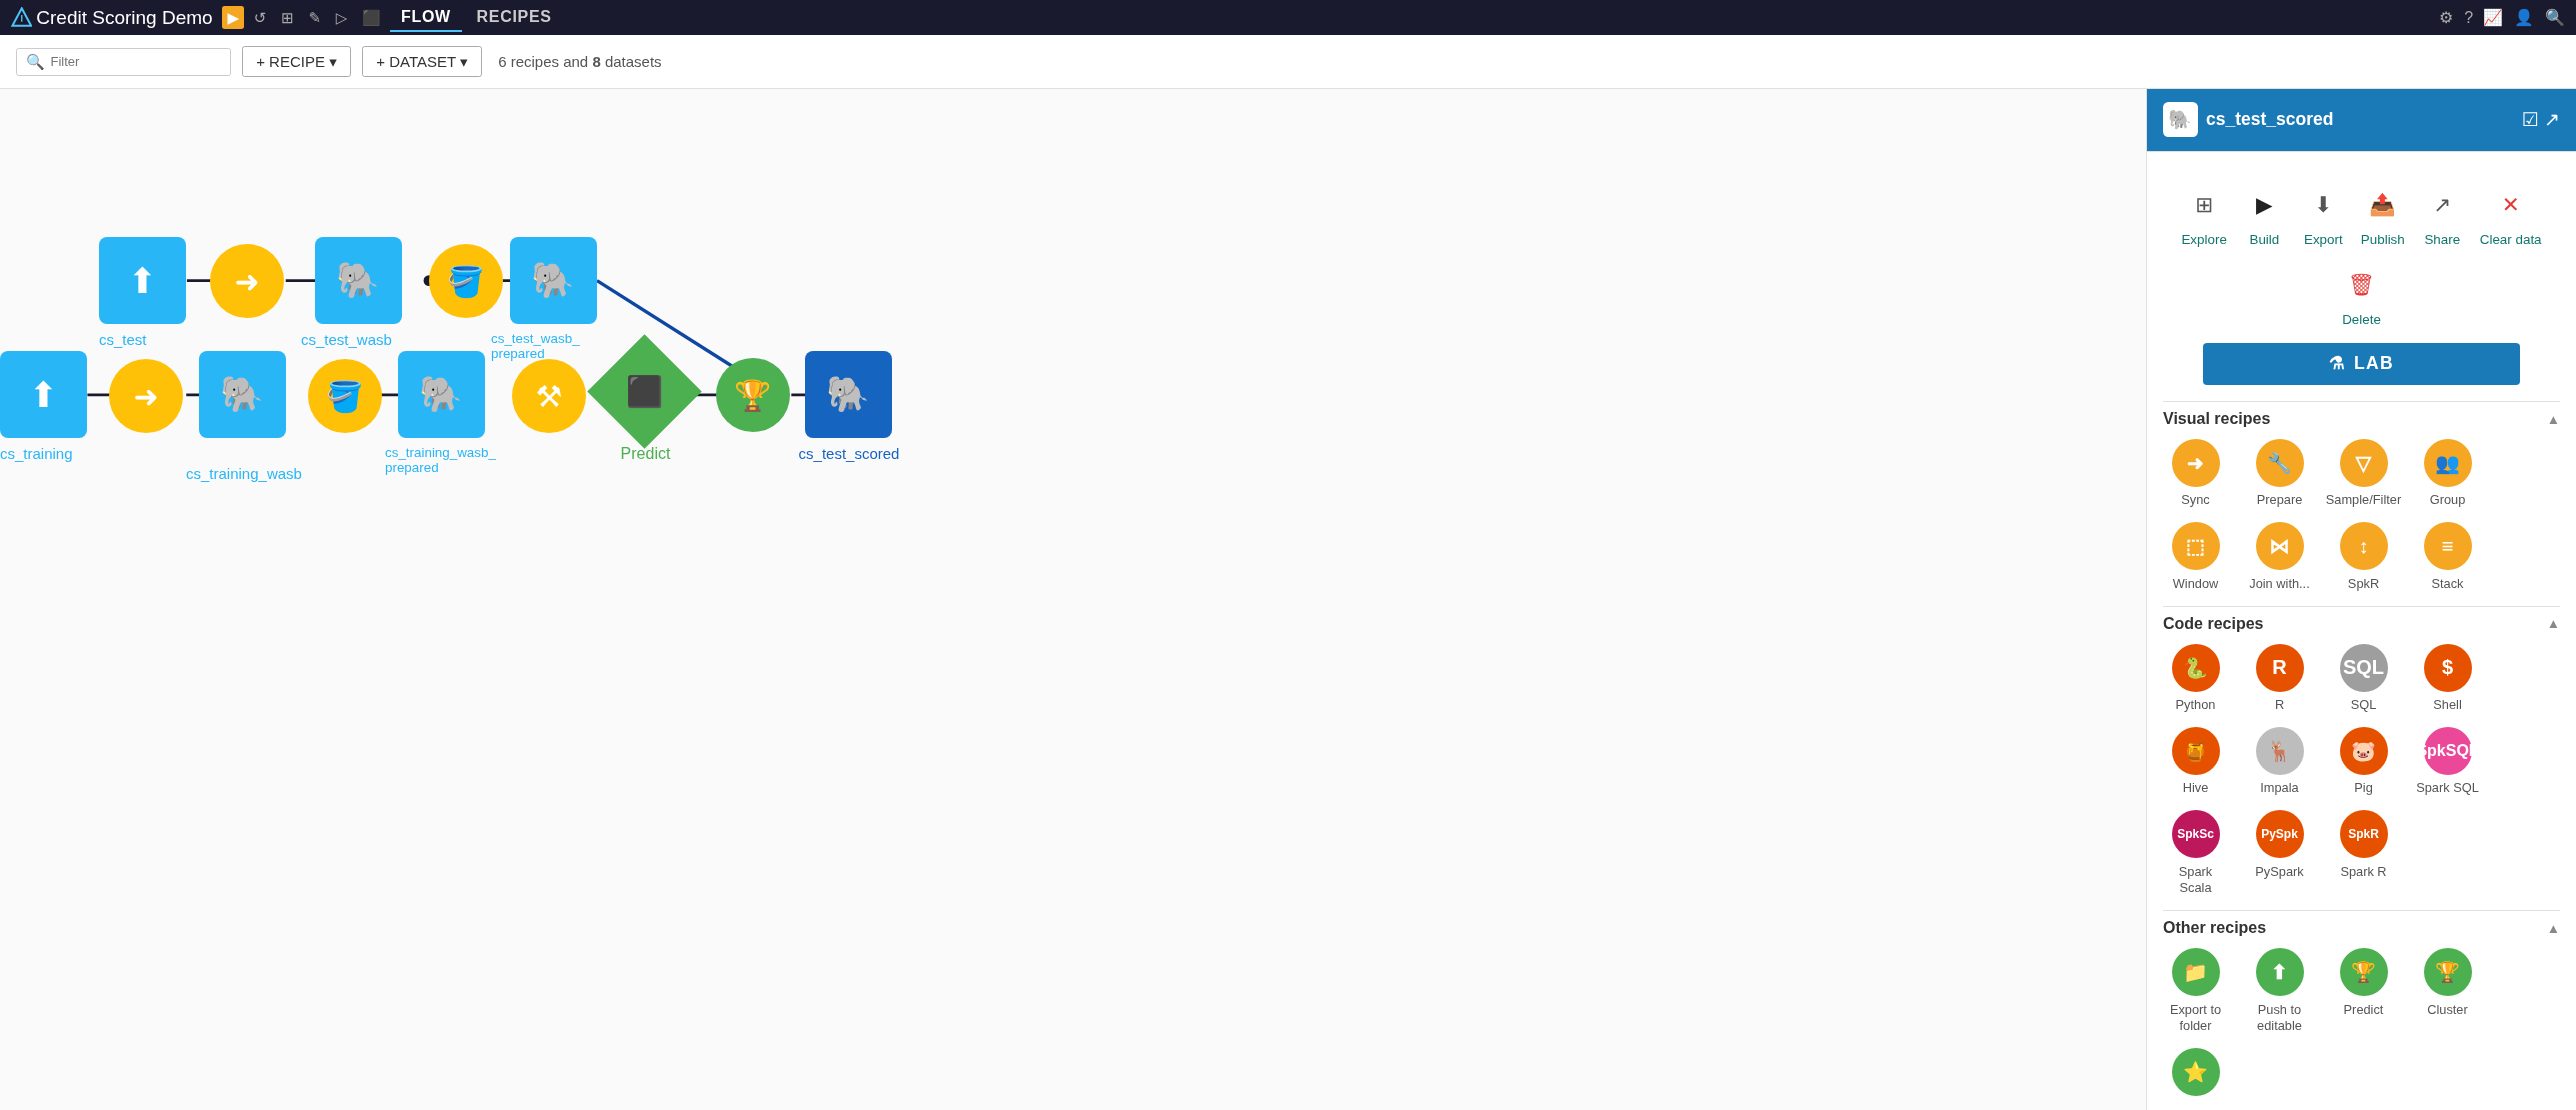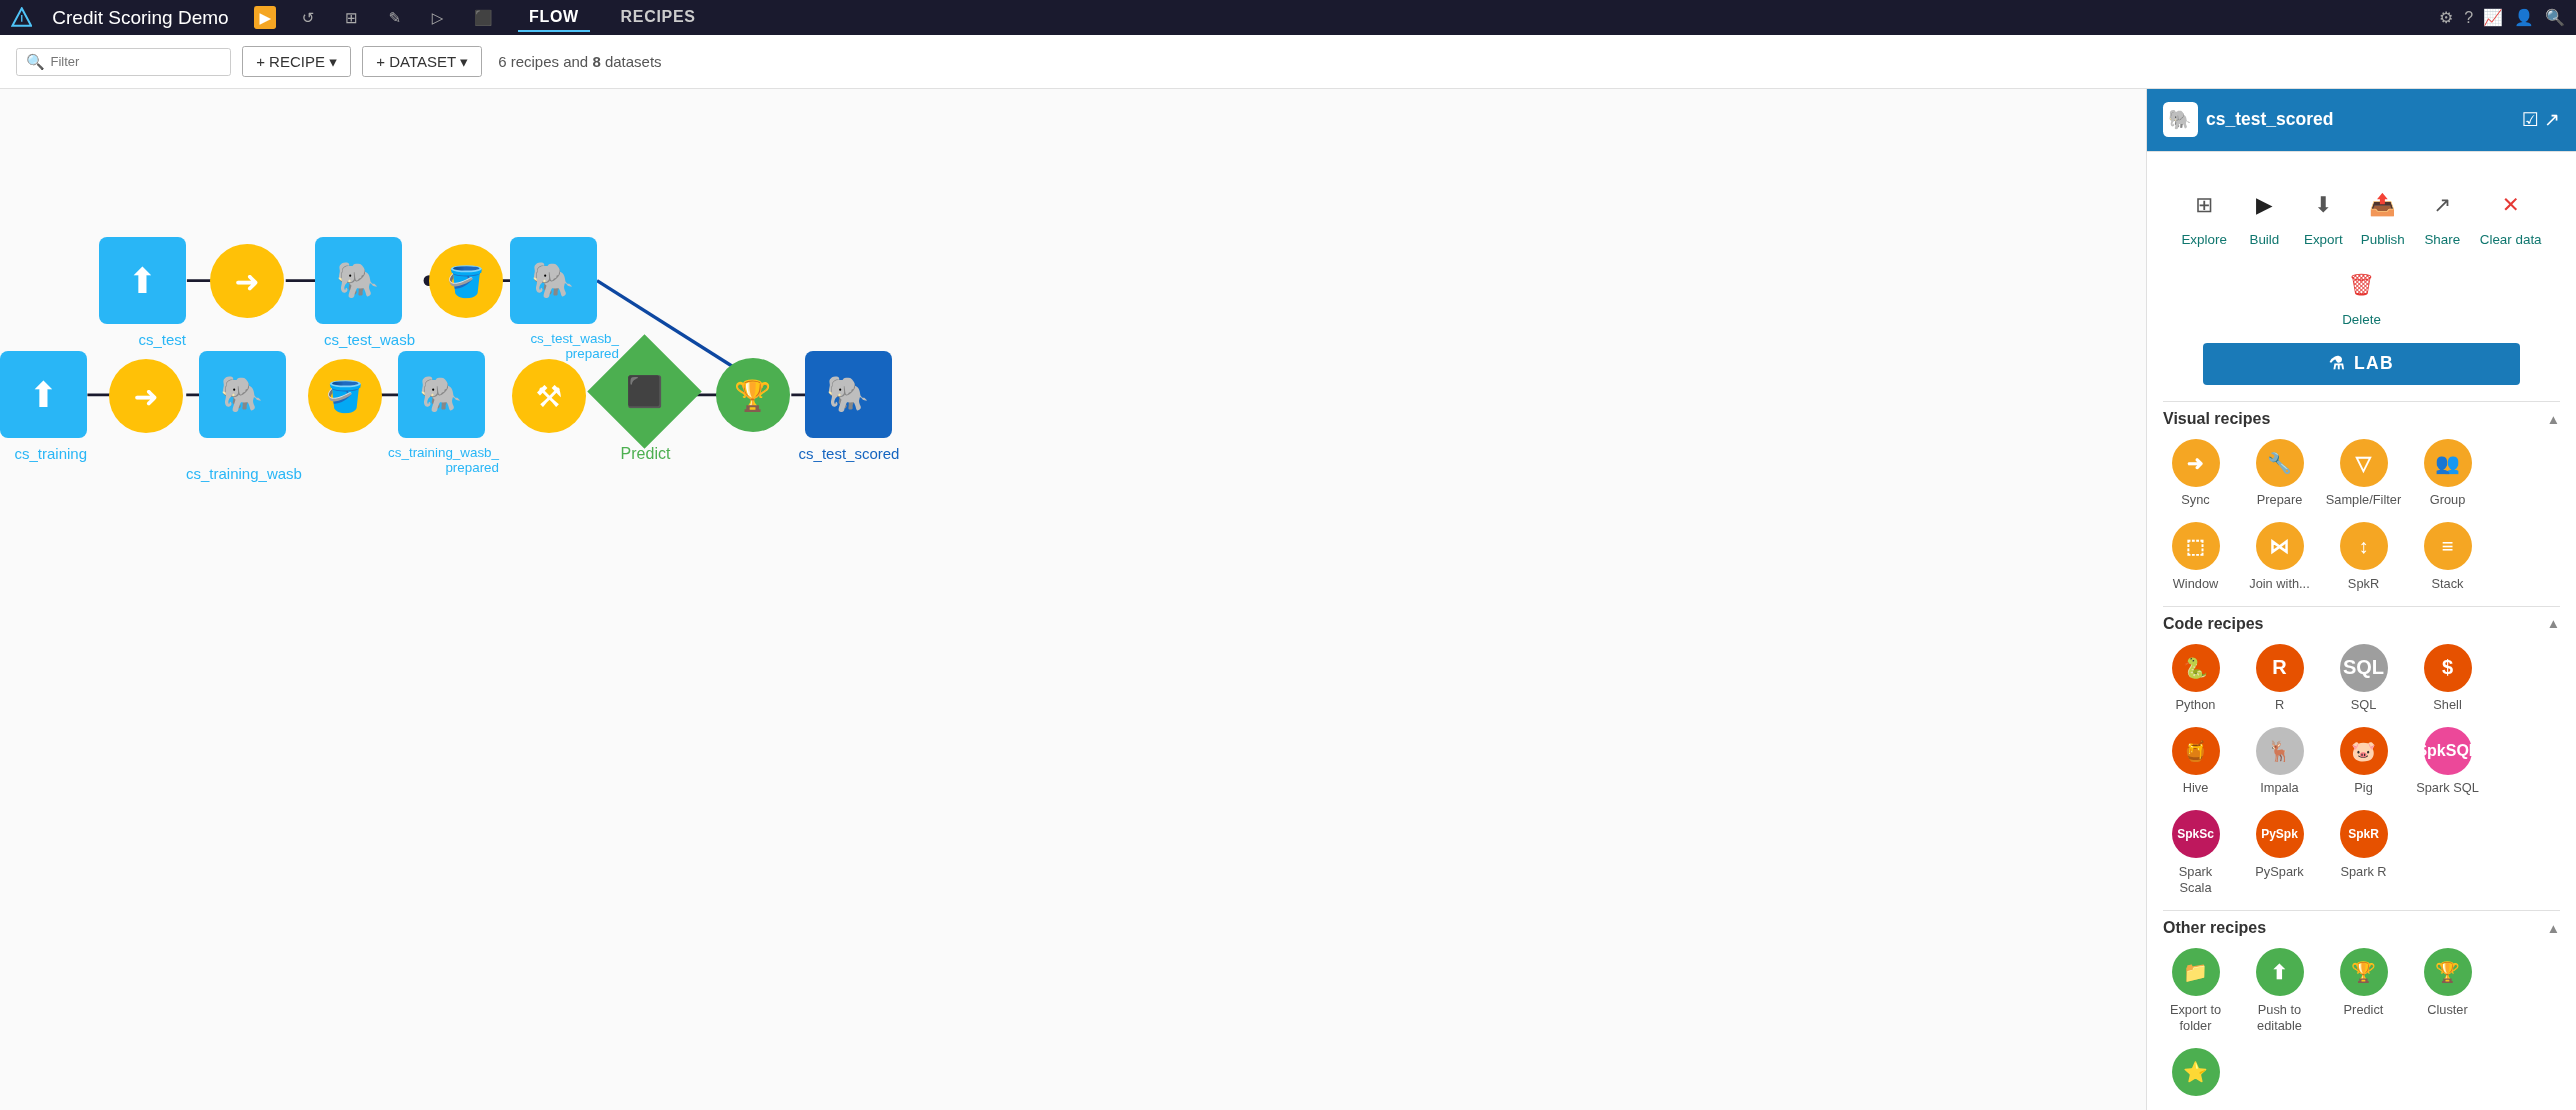--- a/index.html
+++ b/index.html
@@ -1,21 +1,21 @@
 <!DOCTYPE html>
 <html style="font-size:10.8px"><head>
   <meta charset="utf-8">
   <style>
     * { box-sizing: border-box; margin: 0; padding: 0; }
     body { font-family: 'Segoe UI', Arial, sans-serif; background: #f5f5f5; overflow: hidden; width: 2576px; height: 1111px; }
 
     
     .topnav {
       display: flex; align-items: center;
-      background: #1a1a2e; height: 35px; padding: 0 10.8px; gap: 20px;
+      background: #1a1a2e; height: 35px; padding: 0 10.8px; gap: 4px;
       position: relative; z-index: 100;
     }
     .topnav-logo { width: 21.5px; height: 21.5px; }
     .topnav-title { color: #fff; font-size: 19px; font-weight: 500; margin-right: 5.4px; }
     .topnav-icon-btn {
       background: none; border: none; color: #aaa; cursor: pointer;
       font-size: 15px; padding: 2.7px 5.4px; border-radius: 2.7px;
     }
     .topnav-icon-btn.orange { background: #f5a623; color: #fff; border-radius: 2.7px; }
     .topnav-tab {
@@ -173,21 +173,21 @@
     }
     .node-green-diamond-inner {
       transform: rotate(-45deg); font-size: 30px; color: #fff;
     }
     .node-green-circ {
       width: 74px; height: 74px; background: #4caf50;
       border-radius: 50%; display: flex; align-items: center; justify-content: center;
       font-size: 30px; color: #fff; position: absolute;
     }
     .node-label {
-      position: absolute; text-align: right; font-size: 15px; color: #29b6f6;
+      position: absolute; text-align: left; font-size: 15px; color: #29b6f6;
       white-space: nowrap; font-weight: 500;
     }
     .node-label-green {
       position: absolute; text-align: center; font-size: 15px; color: #4caf50;
       white-space: nowrap; font-weight: 500;
     }
     .node-label-dark {
       position: absolute; text-align: center; font-size: 15px; color: #1565c0;
       white-space: nowrap; font-weight: 500;
     }

